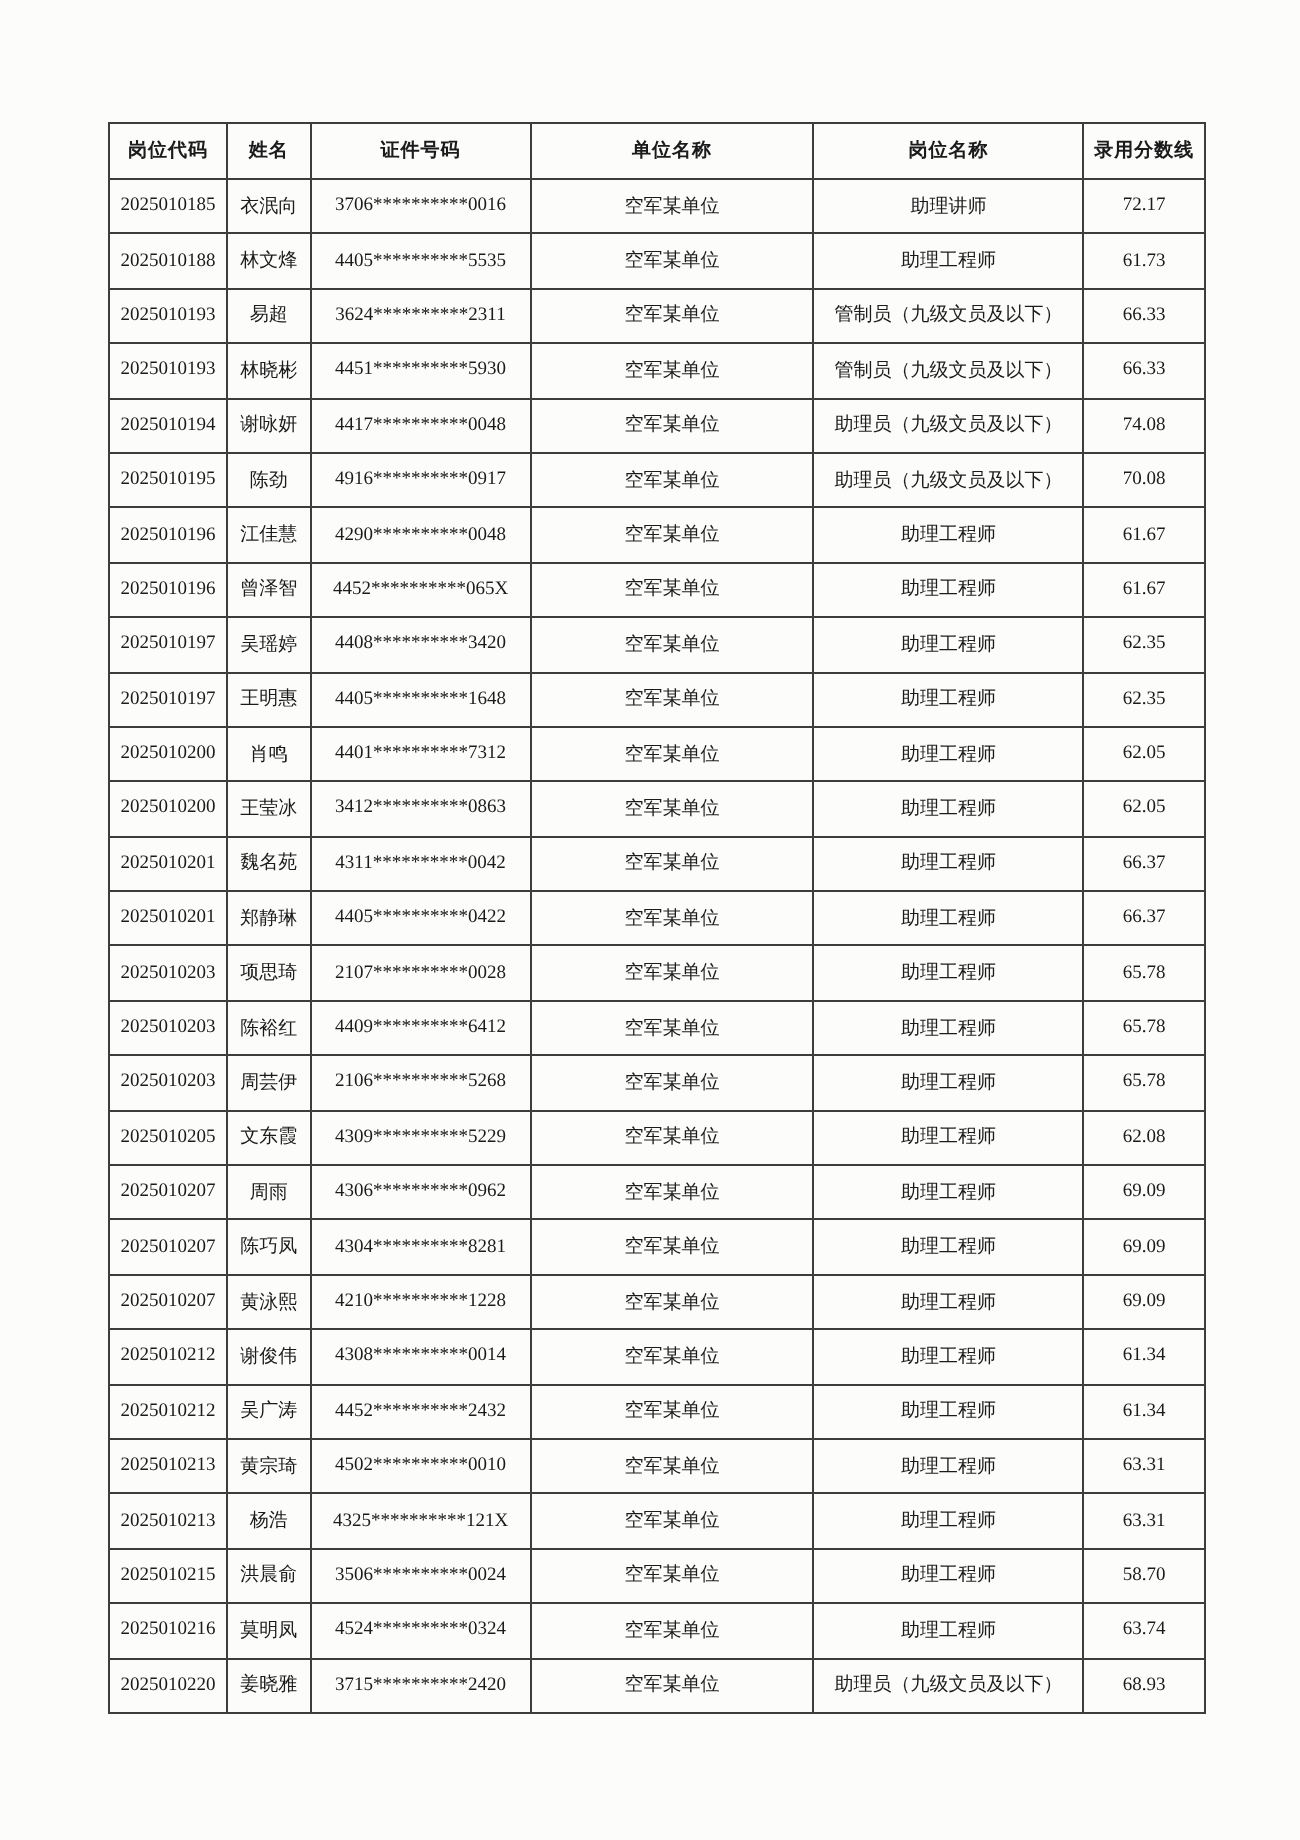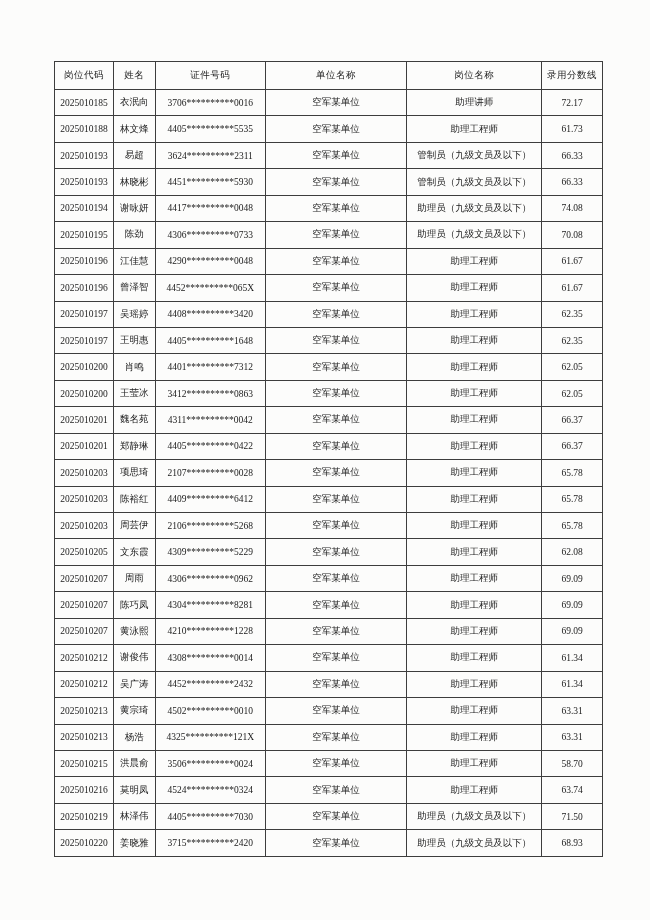--- a/index.html
+++ b/index.html
@@ -34,21 +34,21 @@
   table.score-table td {
     border: 1px solid #3d3d3d;
     text-align: center;
     vertical-align: middle;
     padding: 0 2px;
     overflow: hidden;
     white-space: nowrap;
   }
   table.score-table th {
     font-size: 9.5px;
-    font-weight: normal;
+    font-weight: bold;
     height: 27px;
     letter-spacing: 0.5px;
   }
   table.score-table td {
     font-size: 9.5px;
     font-weight: normal;
   }
   col.c0 { width: 10.75%; }
   col.c1 { width: 7.65%;  }
   col.c2 { width: 20.05%; }
@@ -116,21 +116,21 @@
           <td>2025010194</td>
           <td>谢咏妍</td>
           <td>4417**********0048</td>
           <td>空军某单位</td>
           <td>助理员（九级文员及以下）</td>
           <td>74.08</td>
         </tr>
         <tr>
           <td>2025010195</td>
           <td>陈劲</td>
-          <td>4306**********0733</td>
+          <td>4916**********0917</td>
           <td>空军某单位</td>
           <td>助理员（九级文员及以下）</td>
           <td>70.08</td>
         </tr>
         <tr>
           <td>2025010196</td>
           <td>江佳慧</td>
           <td>4290**********0048</td>
           <td>空军某单位</td>
           <td>助理工程师</td>
@@ -288,28 +288,20 @@
           <td>助理工程师</td>
           <td>58.70</td>
         </tr>
         <tr>
           <td>2025010216</td>
           <td>莫明凤</td>
           <td>4524**********0324</td>
           <td>空军某单位</td>
           <td>助理工程师</td>
           <td>63.74</td>
-        </tr>
-        <tr>
-          <td>2025010219</td>
-          <td>林泽伟</td>
-          <td>4405**********7030</td>
-          <td>空军某单位</td>
-          <td>助理员（九级文员及以下）</td>
-          <td>71.50</td>
         </tr>
         <tr>
           <td>2025010220</td>
           <td>姜晓雅</td>
           <td>3715**********2420</td>
           <td>空军某单位</td>
           <td>助理员（九级文员及以下）</td>
           <td>68.93</td>
         </tr>
       </tbody>

